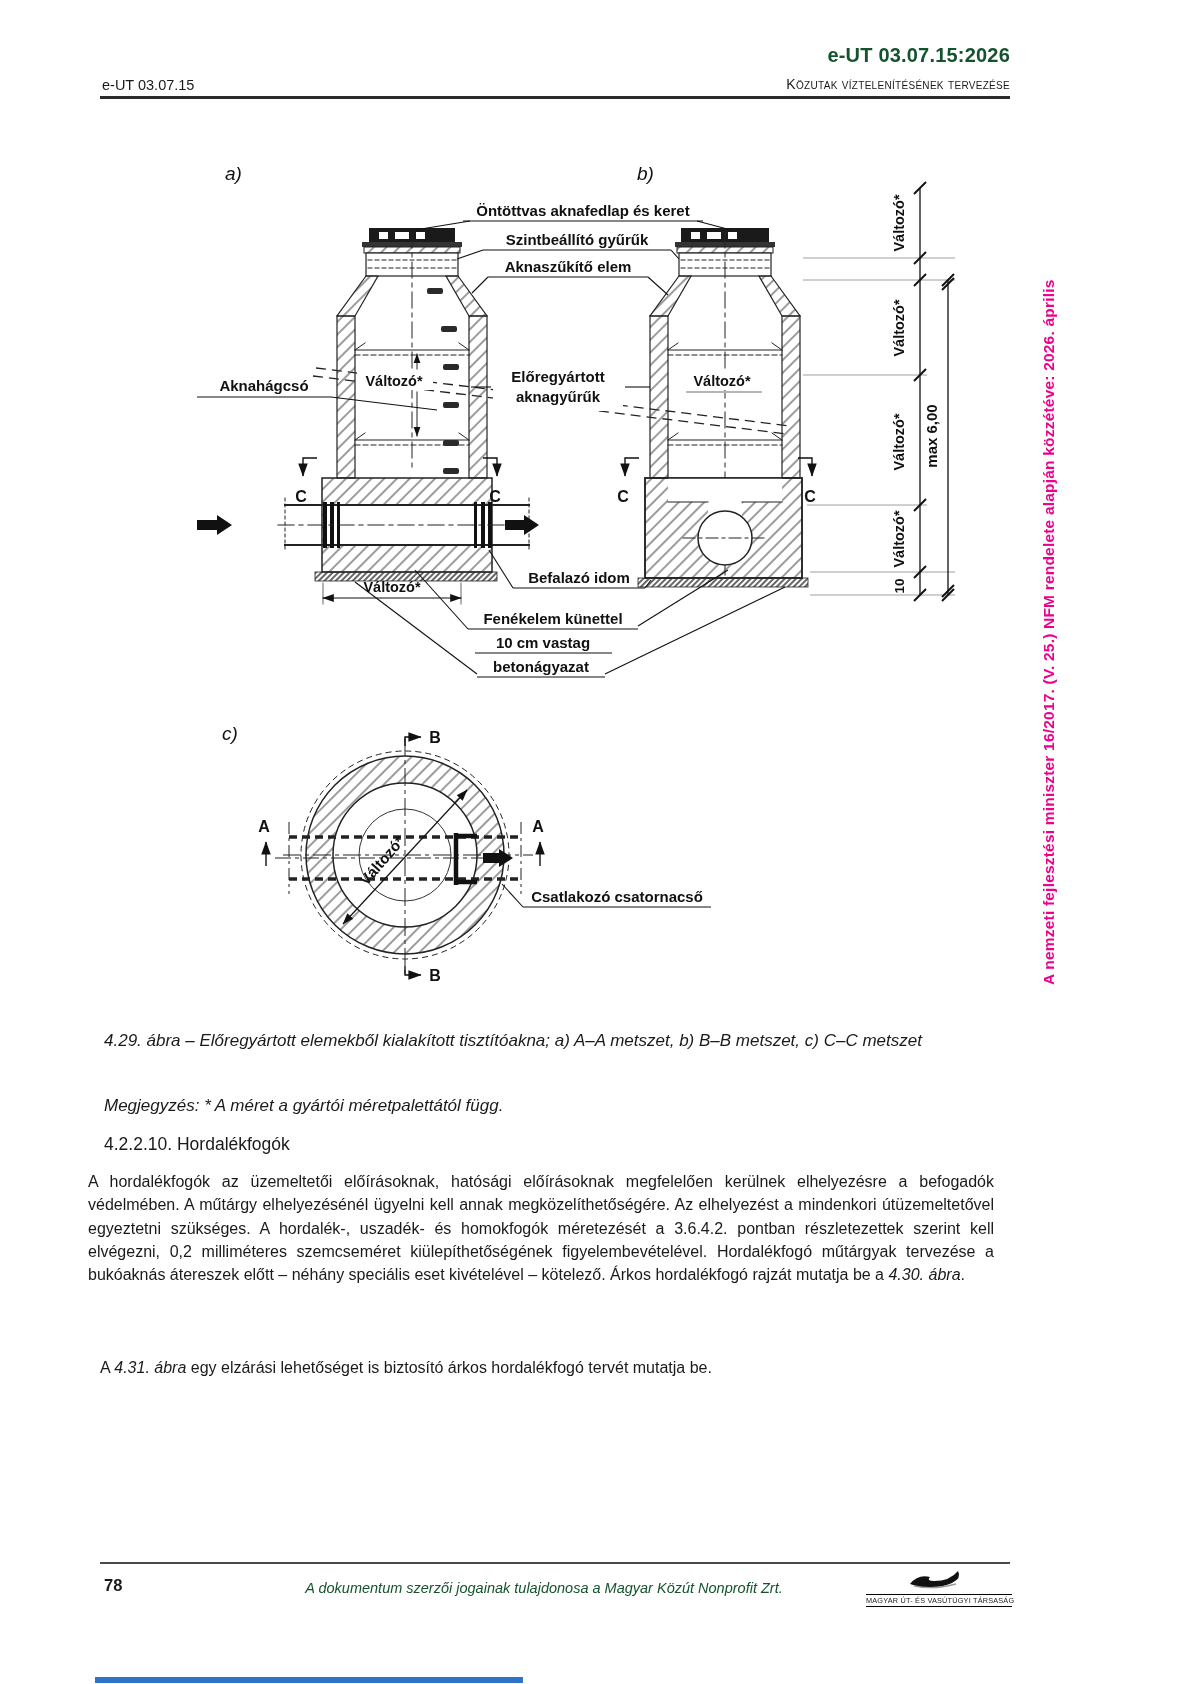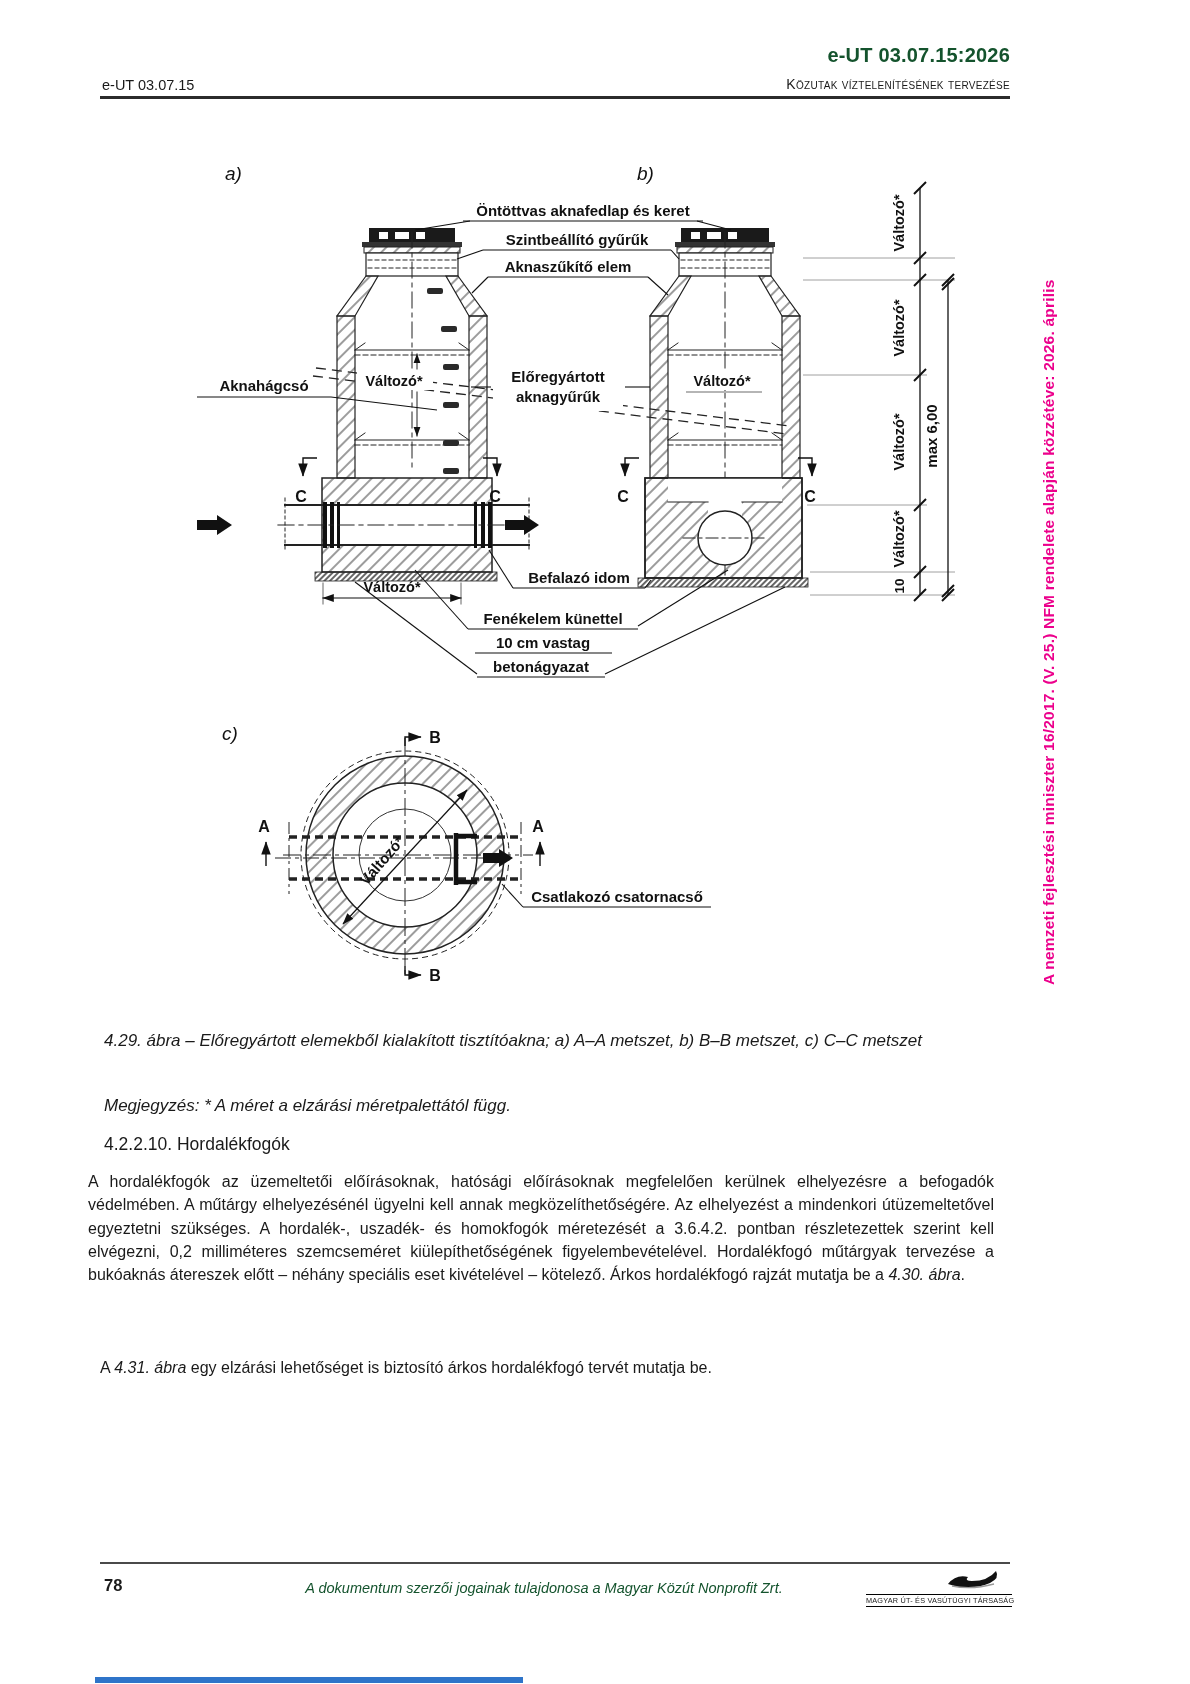--- a/index.html
+++ b/index.html
@@ -27,21 +27,21 @@
   .caption{top:1028px;left:104px;width:875px;font-style:italic;font-size:17px;line-height:1.5;}
   .note{top:1096px;left:104px;width:875px;font-style:italic;font-size:17px;}
   .heading{top:1134px;left:104px;font-size:17.5px;}
   .para{left:88px;width:906px;text-align:justify;font-size:16px;line-height:1.455;}
   .p1{top:1170px;}
   .p2{top:1356px;margin-left:12px;}
   
   .footer-rule{top:1562px;left:100px;width:910px;height:1.5px;background:#4a4a4a;}
   .page-num{top:1576px;left:104px;font-size:16.5px;font-weight:bold;}
   .copyright{top:1580px;left:104px;width:880px;text-align:center;color:#14532d;font-style:italic;font-size:14.5px;}
-  .logo{top:1566px;right:178px;width:146px;text-align:right;}
+  .logo{top:1566px;right:178px;width:146px;text-align:center;}
   .logo-text{font-size:7.3px;border-top:1px solid #000;border-bottom:1px solid #000;padding:1px 0;white-space:nowrap;letter-spacing:.2px;font-variant:small-caps;}
   .bottom-bar{top:1677px;left:95px;width:428px;height:6px;background:#2e74c9;}
 </style>
 </head>
 <body>
 
 <div class="abs doc-edition">e-UT 03.07.15:2026</div>
 <div class="abs doc-code">e-UT 03.07.15</div>
 <div class="abs doc-title">Közutak víztelenítésének tervezése</div>
 <div class="abs header-rule"></div>
@@ -302,21 +302,21 @@
     <line x1="455" y1="726" x2="455" y2="702" stroke="#111" stroke-width="1.4" marker-end="url(#ar)"></line>
 
     <line x1="438" y1="767" x2="626" y2="767" stroke="#111" stroke-width="1.1"></line>
     <path d="M438,767 L417,744" stroke="#111" stroke-width="1.1" fill="none"></path>
     <text x="532" y="762" font-size="15" font-weight="bold" text-anchor="middle">Csatlakozó csatornacső</text>
   </g>
 </svg>
 </div>
 
 <div class="abs caption">4.29. ábra – Előregyártott elemekből kialakított tisztítóakna; a) A–A metszet, b) B–B metszet, c) C–C metszet</div>
-<div class="abs note">Megjegyzés: * A méret a elzárási méretpalettától függ.</div>
+<div class="abs note">Megjegyzés: * A méret a gyártói méretpalettától függ.</div>
 <div class="abs heading">4.2.2.10. Hordalékfogók</div>
 
 <div class="abs para p1"><span>A hordalékfogók az üzemeltetői előírásoknak, hatósági előírásoknak megfelelően kerülnek elhelyezésre a befogadók védelmében. A műtárgy elhelyezésénél ügyelni kell annak megközelíthetőségére. Az elhelyezést a mindenkori útüzemeltetővel egyeztetni szükséges. A hordalék-, uszadék- és homokfogók méretezését a 3.6.4.2. pontban részletezettek szerint kell elvégezni, 0,2 milliméteres szemcseméret kiülepíthetőségének figyelembevételével. Hordalékfogó műtárgyak tervezése a bukóaknás átereszek előtt – néhány speciális eset kivételével – kötelező. Árkos hordalékfogó rajzát mutatja be a </span><i>4.30. ábra</i><span>.</span></div>
 
 <div class="abs para p2"><span>A </span><i>4.31. ábra</i><span> egy elzárási lehetőséget is biztosító árkos hordalékfogó tervét mutatja be.</span></div>
 
 <div class="abs footer-rule"></div>
 <div class="abs page-num">78</div>
 <div class="abs copyright">A dokumentum szerzői jogainak tulajdonosa a Magyar Közút Nonprofit Zrt.</div>
 

